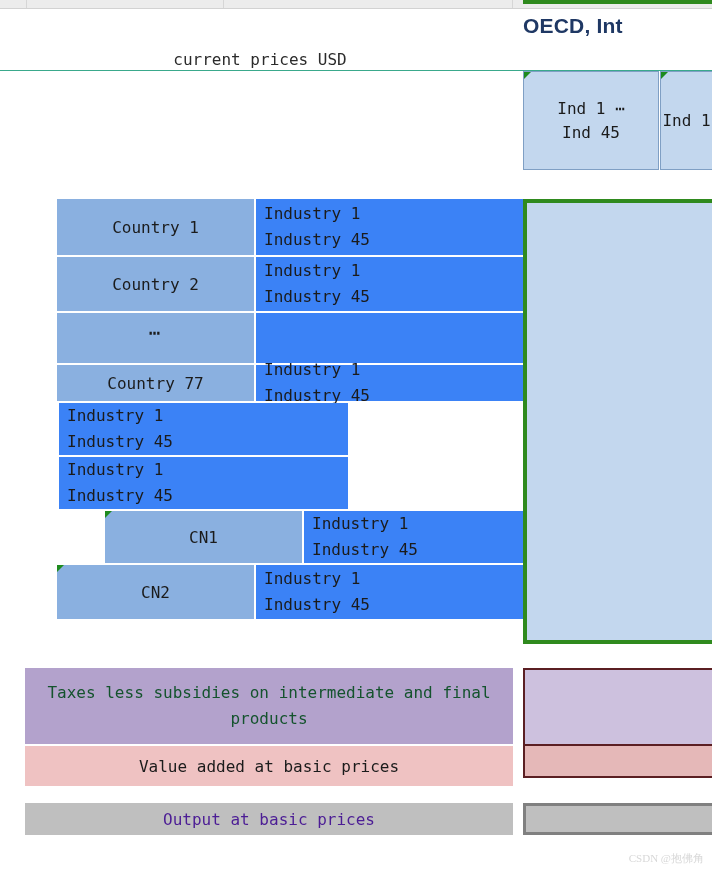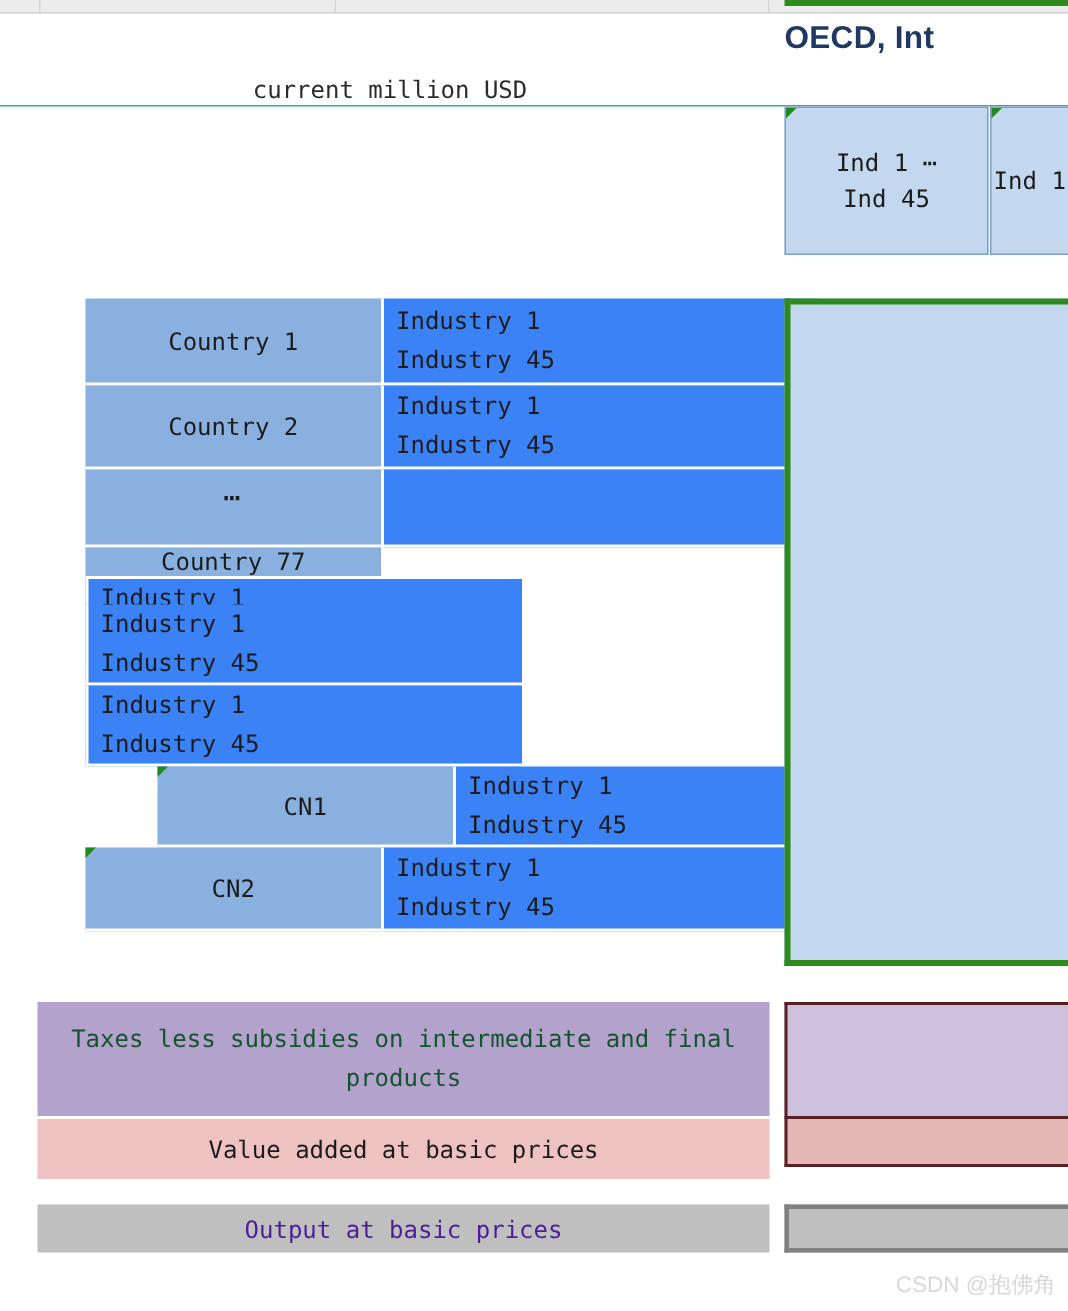--- a/index.html
+++ b/index.html
@@ -114,37 +114,37 @@
     background:#e5b8b8;border:2px solid #5b1f23;border-top:none;border-right:none;box-sizing:border-box;
   }
   #output-box{
     position:absolute;left:523px;top:803px;width:193px;height:32px;
     background:#bfbfbf;border:3px solid #808080;border-right:none;box-sizing:border-box;
   }
 
   
   #watermark{
     position:absolute;right:8px;bottom:8px;
-    font-family:Liberation Sans, sans-serif;
-    font-size:15px;color:#d8d8d8;white-space:nowrap;
+    font-family:Liberation Serif, serif;
+    font-size:11px;color:#d8d8d8;white-space:nowrap;
   }
 </style>
 </head>
 <body>
 
 <div id="sheet-strip">
   <div class="vsep a"></div>
   <div class="vsep b"></div>
   <div class="vsep c"></div>
 </div>
 <div id="top-green-bar"></div>
 
 <div id="doc-title">OECD, Int</div>
 
-<div id="units-caption">current million USD</div>
+<div id="units-caption">current prices USD</div>
 
 <div id="teal-rule"></div>
 
 <div class="colhead" id="colhead-1">
   <span class="tri"></span>
   <span>
     <span>Ind 1 ⋯</span><br>
     <span>Ind 45</span>
   </span>
 </div>
@@ -171,21 +171,21 @@
         <span>Industry 1</span>
         <span>Industry 45</span>
       </div>
     </div>
     <div class="trow" style="height: 52px;">
       <div class="ccell ellipsis-cell">
         <span>⋯</span>
       </div>
       <div class="icell"></div>
     </div>
-    <div class="trow" style="height: 38px; flex-direction: column;">
+    <div class="trow" style="height: 38px;">
       <div class="ccell">
         <span>Country 77</span>
       </div>
       <div class="icell">
         <span>Industry 1</span>
         <span>Industry 45</span>
       </div>
     </div>
     <div class="trow" style="height: 54px;">
       <div class="icell">

